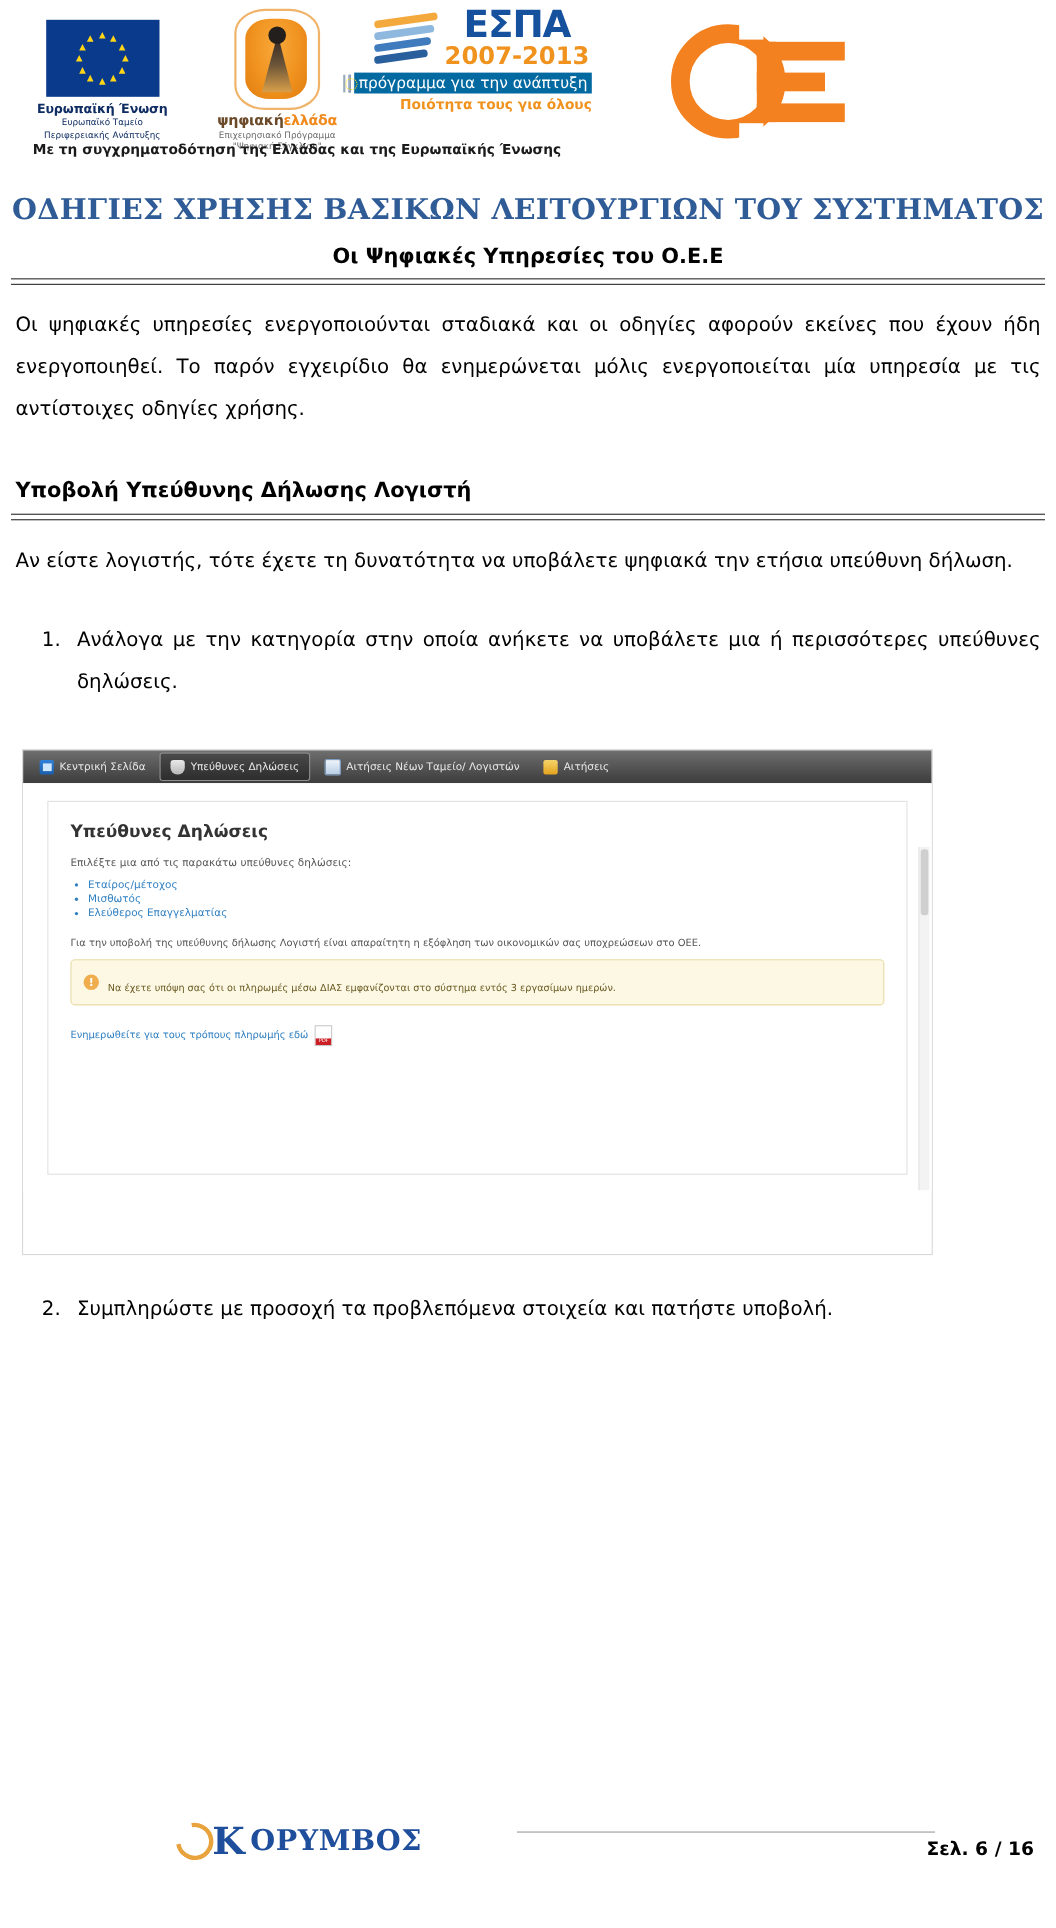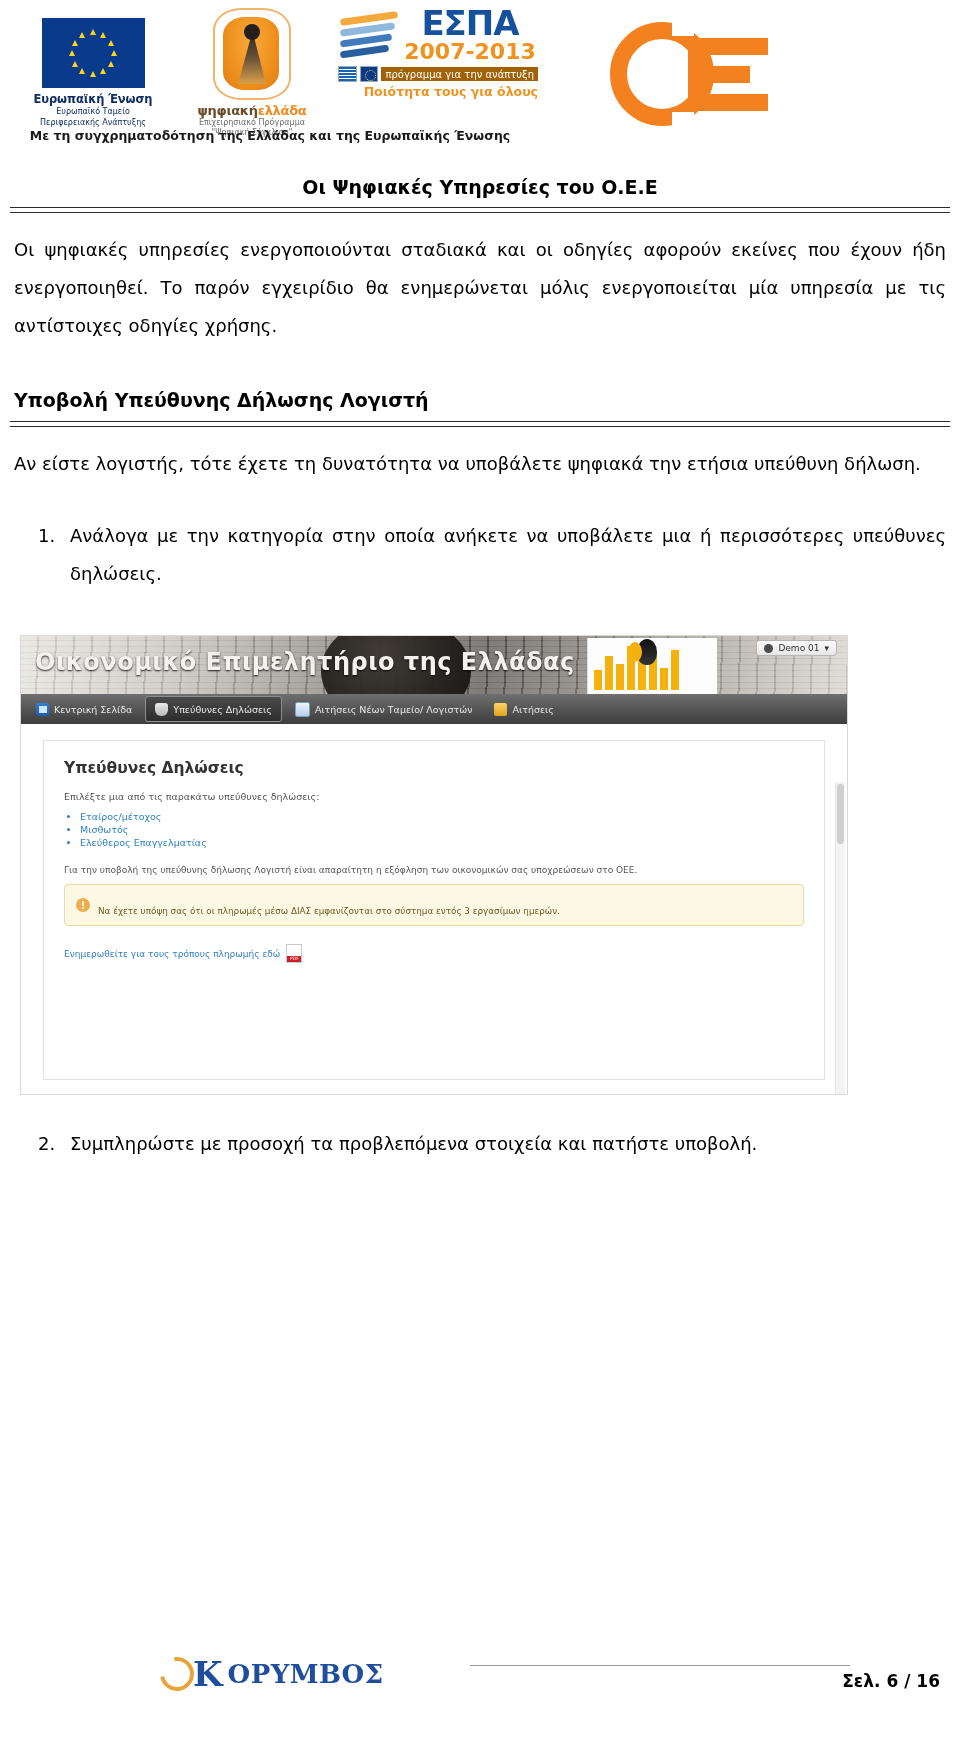--- a/index.html
+++ b/index.html
@@ -37,21 +37,21 @@
   .espa-row{display:flex;align-items:center;gap:6px;justify-content:center;}
   .waves{width:58px;height:48px;position:relative;}
   .wv{position:absolute;left:0;width:58px;height:7px;border-radius:4px;}
   .espa-word{font-size:34px;font-weight:bold;color:#16519e;letter-spacing:-1px;line-height:34px;font-family:"DejaVu Sans",sans-serif;}
   .espa-years{font-size:22px;font-weight:bold;color:#f0921e;letter-spacing:0px;line-height:23px;text-align:right;}
   .espa-strip{display:flex;align-items:center;gap:3px;justify-content:flex-end;margin-top:3px;}
   .gr-flag{width:22px;height:14px;background:
      repeating-linear-gradient(180deg,#1b63b0 0 1.55px,#fff 1.55px 3.1px);border:.5px solid #9ab;}
   .eu-mini{width:22px;height:14px;background:#0a3a8c;border:.5px solid #9ab;position:relative;}
   .eu-mini .ring{position:absolute;left:50%;top:50%;width:9px;height:9px;margin:-4.5px 0 0 -4.5px;border:1.2px dotted #ffd617;border-radius:50%;}
-  .espa-tag{background:#a16207;color:#fff;font-size:10px;padding:1.5px 4px;white-space:nowrap;}
+  .espa-tag{background:#0369a1;color:#fff;font-size:14px;padding:1.5px 4px;white-space:nowrap;}
   .espa-sub{font-size:12.5px;color:#f0921e;font-weight:bold;text-align:right;margin-top:2px;}
 
   .oee{left:600px;top:14px;width:220px;height:130px;}
   .oee-mark{position:relative;width:165px;height:125px;margin-left:10px;}
   .oee-ring{position:absolute;left:0;top:8px;width:104px;height:104px;border-radius:50%;
      border:17px solid #f4811f;box-sizing:border-box;}
   .oee-bar{position:absolute;background:#f4811f;}
   .oee-white{position:absolute;background:#fff;}
 
   .fund-line{position:absolute;left:0;right:12px;top:128px;text-align:center;
@@ -222,62 +222,40 @@
         <div class="oee-bar" style="left:78px;top:80px;width:80px;height:17px;"></div>
         <div class="oee-bar" style="left:78px;top:24px;width:17px;height:73px;"></div>
         <div class="oee-white" style="left:62px;top:8px;width:22px;height:14px;"></div>
         <div class="oee-white" style="left:62px;top:98px;width:22px;height:14px;"></div>
       </div>
     </div>
 
     <div class="fund-line">Με τη συγχρηματοδότηση της Ελλάδας και της Ευρωπαϊκής Ένωσης</div>
   </div>
 
+  <div class="main-title">ΟΔΗΓΙΕΣ ΧΡΗΣΗΣ ΒΑΣΙΚΩΝ ΛΕΙΤΟΥΡΓΙΩΝ ΤΟΥ ΣΥΣΤΗΜΑΤΟΣ</div>
   <div class="sub-title">Οι Ψηφιακές Υπηρεσίες του Ο.Ε.Ε</div>
   <div class="dbl-rule"></div>
 
   <div class="para">Οι ψηφιακές υπηρεσίες ενεργοποιούνται σταδιακά και οι οδηγίες αφορούν εκείνες που έχουν ήδη ενεργοποιηθεί. Το παρόν εγχειρίδιο θα ενημερώνεται μόλις ενεργοποιείται μία υπηρεσία με τις αντίστοιχες οδηγίες χρήσης.</div>
 
   <div class="sec-head">Υποβολή Υπεύθυνης Δήλωσης Λογιστή</div>
   <div class="sec-rule"></div>
 
   <div class="para">Αν είστε λογιστής, τότε έχετε τη δυνατότητα να υποβάλετε ψηφιακά την ετήσια υπεύθυνη δήλωση.</div>
 
   <ul class="olist">
     <li>
       <span class="num">1.</span>
       <span>Ανάλογα με την κατηγορία στην οποία ανήκετε να υποβάλετε μια ή περισσότερες υπεύθυνες δηλώσεις.</span>
     </li>
   </ul>
 
   <div class="shot">
 
-    <div class="shot-banner">
-      <div class="news-tex"></div>
-      <div class="lens"></div>
-      <div class="chart-art">
-        <i style="height:20px"></i>
-          <i style="height:34px"></i>
-          <i style="height:26px"></i>
-        <i style="height:44px"></i>
-          <i style="height:30px"></i>
-          <i style="height:38px"></i>
-        <i style="height:22px"></i>
-          <i style="height:40px"></i>
-      </div>
-      <div class="pin">
-          <b></b>
-        </div>
-      <div class="banner-text">Οικονομικό Επιμελητήριο της Ελλάδας</div>
-      <div class="user-badge">
-        <span class="user-ico"></span>
-        <span>Demo 01</span>
-        <span>▾</span>
-      </div>
-    </div>
 
     <div class="shot-nav">
       <div class="navitem">
         <span class="navico ico-home"></span>
         <span>Κεντρική Σελίδα</span>
       </div>
       <div class="navitem active">
         <span class="navico ico-shield"></span>
         <span>Υπεύθυνες Δηλώσεις</span>
       </div>

